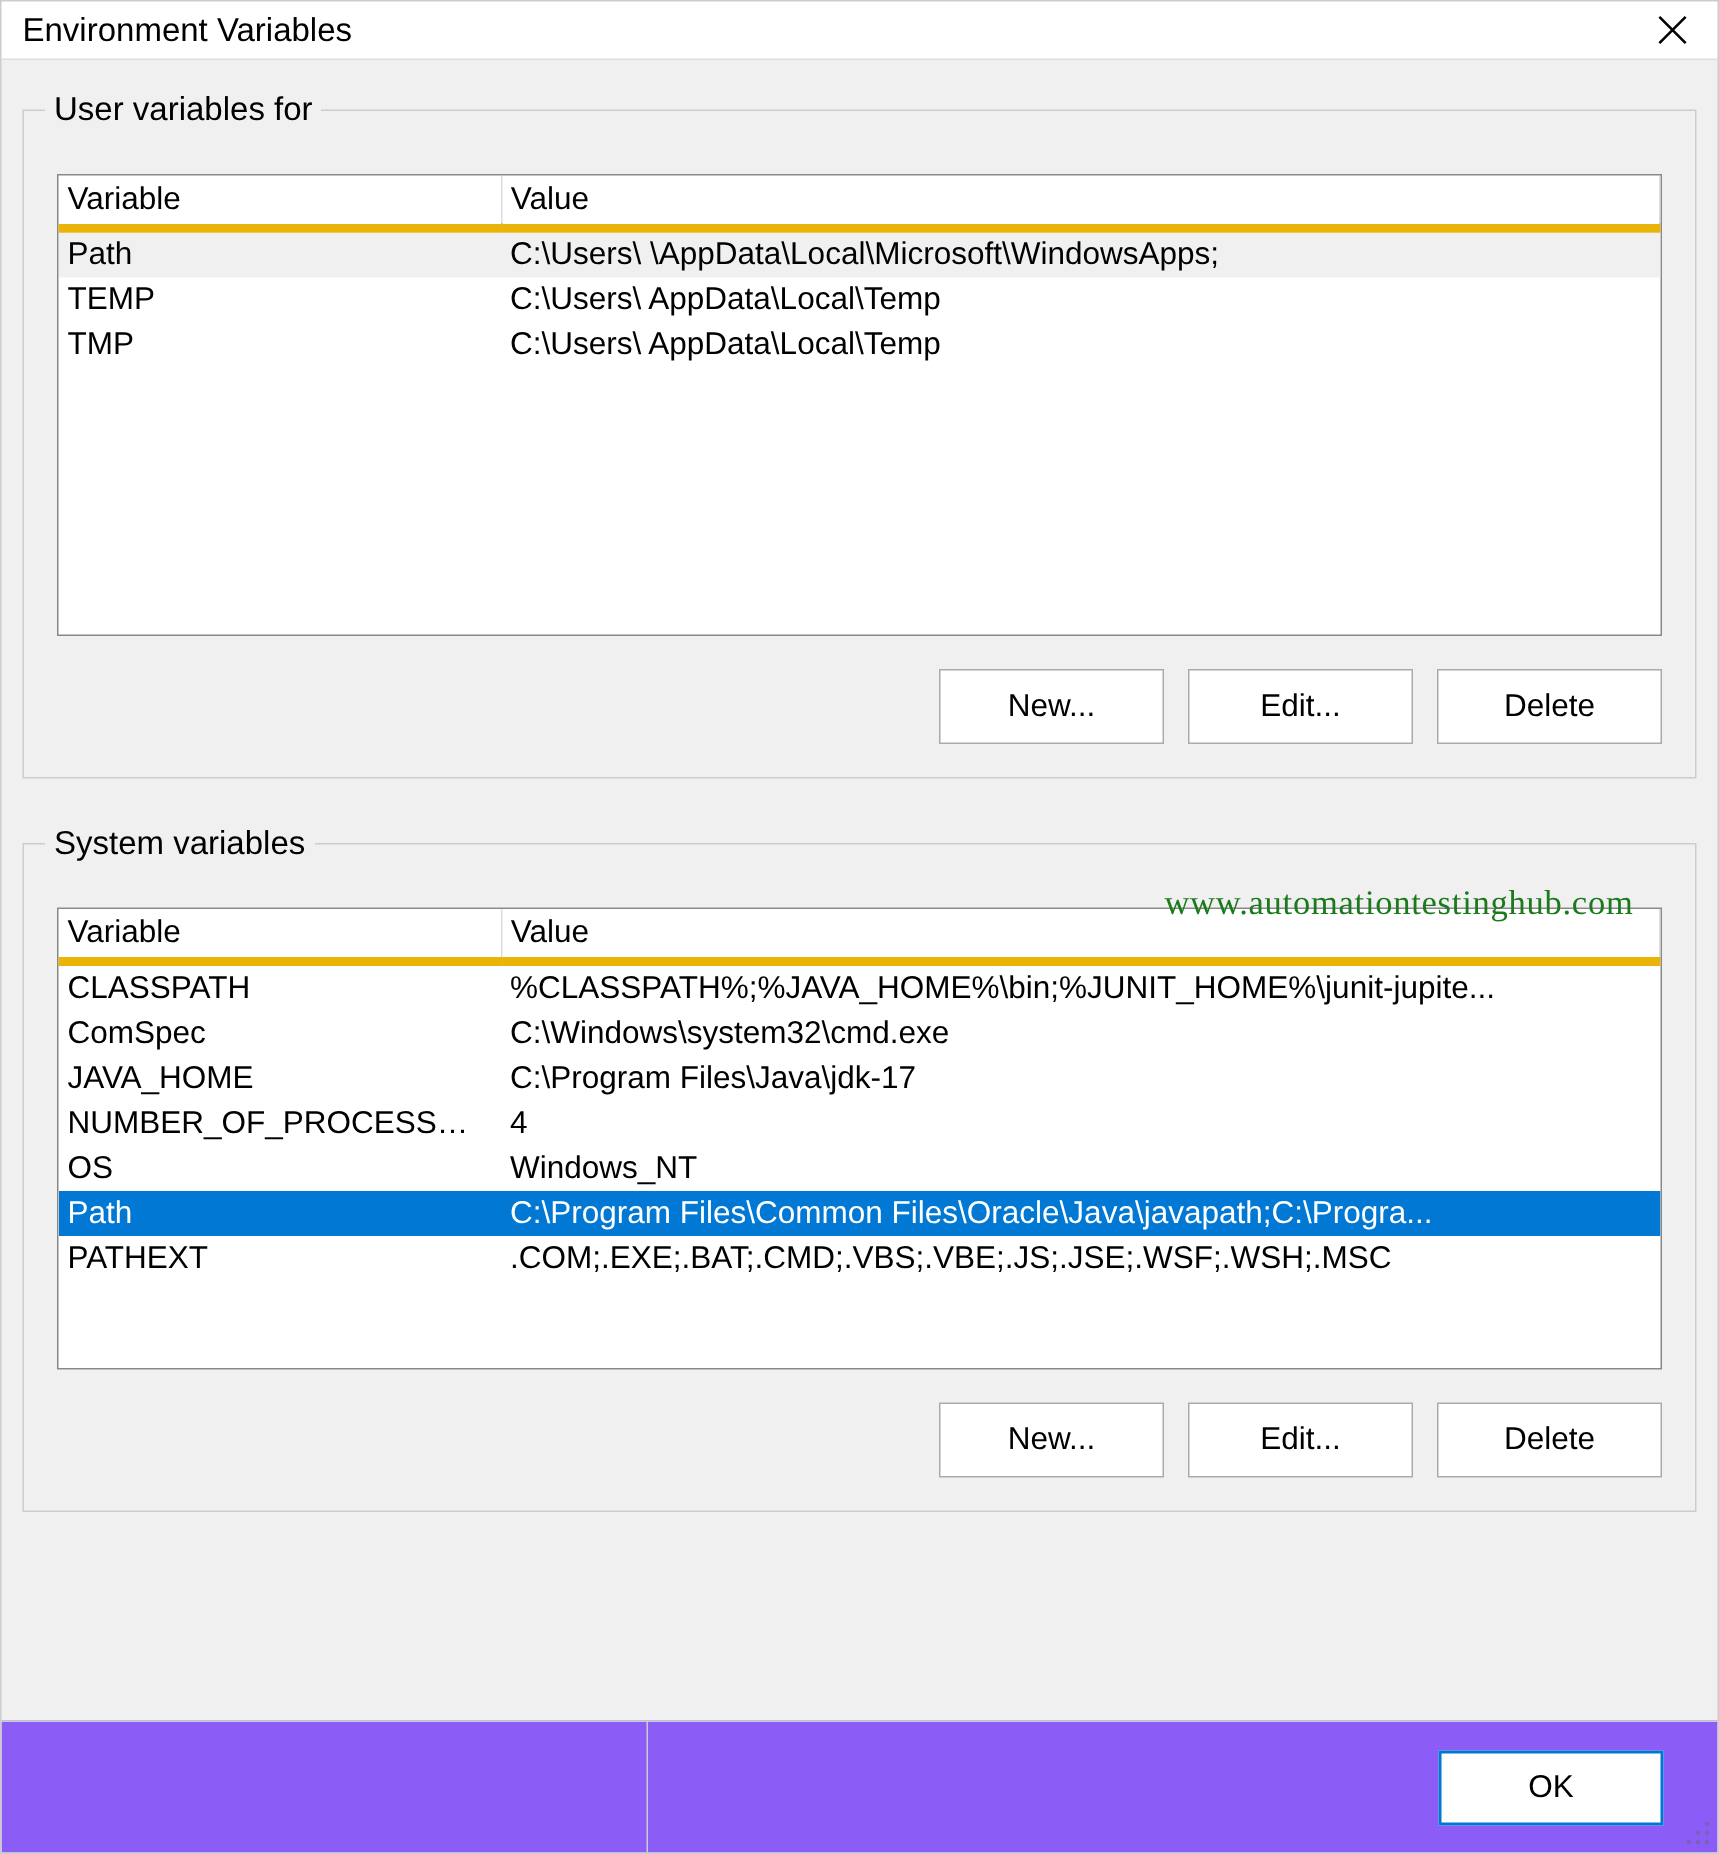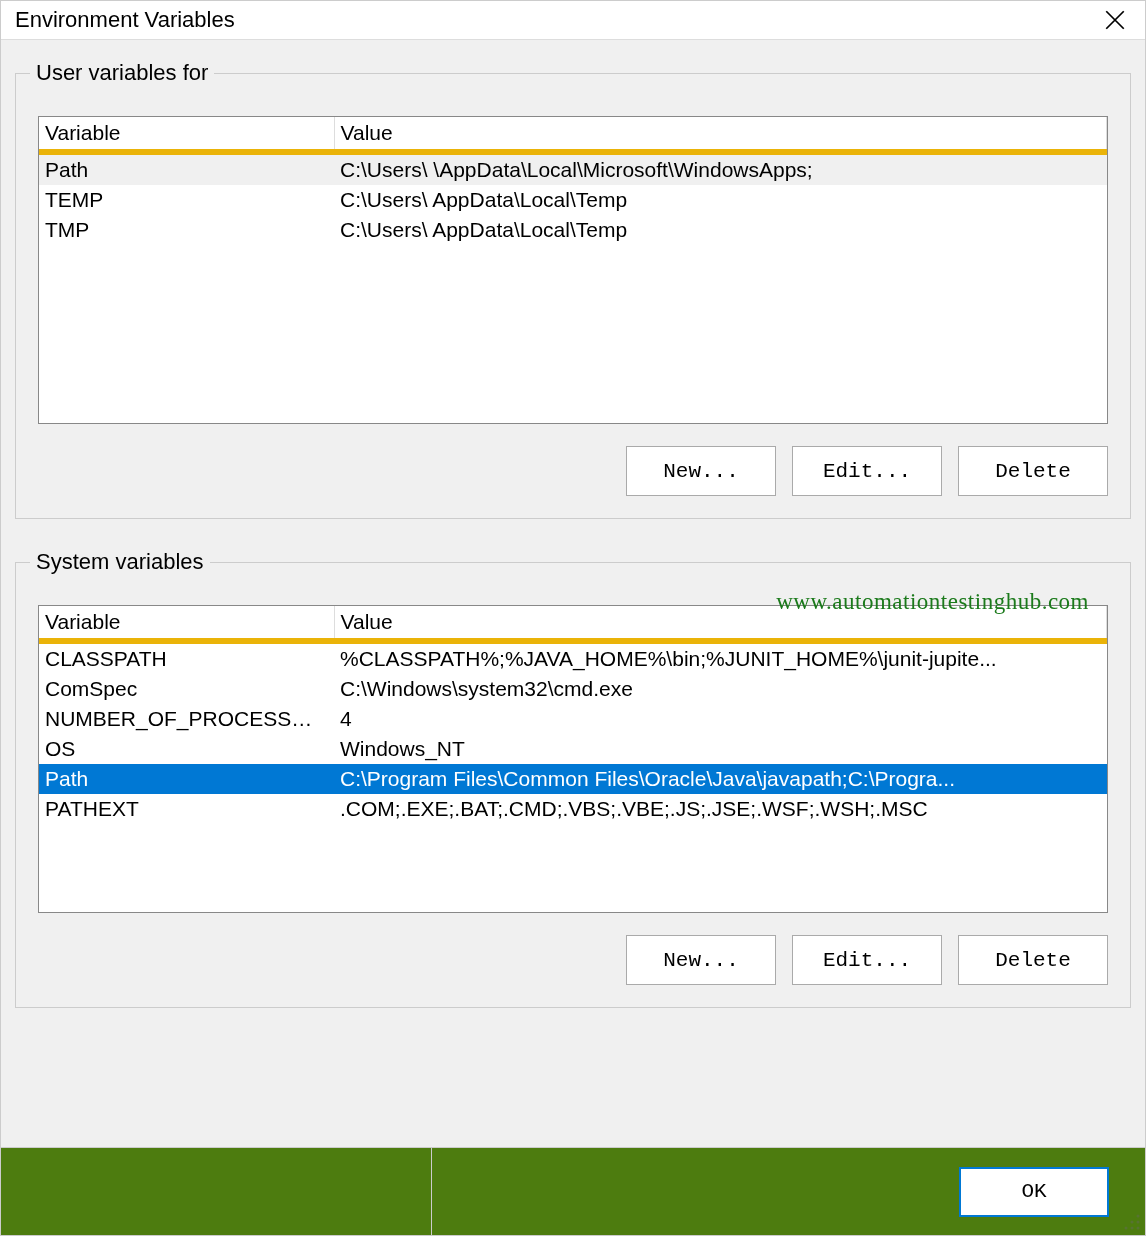--- a/index.html
+++ b/index.html
@@ -92,35 +92,35 @@
     justify-content: flex-end;
     gap: 16px;
     margin-top: 22px;
   }
   .btn {
     min-width: 150px;
     height: 50px;
     background: #fff;
     border: 1px solid #aaa;
     font-size: 21px;
-    font-family: Liberation Mono, monospace;
+    font-family: Liberation Sans, sans-serif;
     cursor: pointer;
     padding: 0 18px;
   }
   .btn.primary {
     border: 2px solid #0078d4;
   }
   .footer {
     position: absolute;
     left: 0;
     right: 0;
     bottom: 0;
     height: 88px;
     border-top: 1px solid #ccc;
-    background: #4d7c0f;
+    background: #8b5cf6;
     display: flex;
     justify-content: flex-end;
     align-items: center;
     gap: 32px;
     padding-right: 36px;
   }
   .resize-grip {
     position: absolute;
     right: 4px;
     bottom: 4px;
@@ -218,20 +218,24 @@
         <tbody id="system-tbody">
             <tr>
               <td>CLASSPATH</td>
               <td>%CLASSPATH%;%JAVA_HOME%\bin;%JUNIT_HOME%\junit-jupite...</td>
             </tr>
             <tr>
               <td>ComSpec</td>
               <td>C:\Windows\system32\cmd.exe</td>
             </tr>
             <tr>
+              <td>JAVA_HOME</td>
+              <td>C:\Program Files\Java\jdk-17</td>
+            </tr>
+            <tr>
               <td>NUMBER_OF_PROCESSORS</td>
               <td>4</td>
             </tr>
             <tr>
               <td>OS</td>
               <td>Windows_NT</td>
             </tr>
             <tr class="selected">
               <td>Path</td>
               <td>C:\Program Files\Common Files\Oracle\Java\javapath;C:\Progra...</td>

